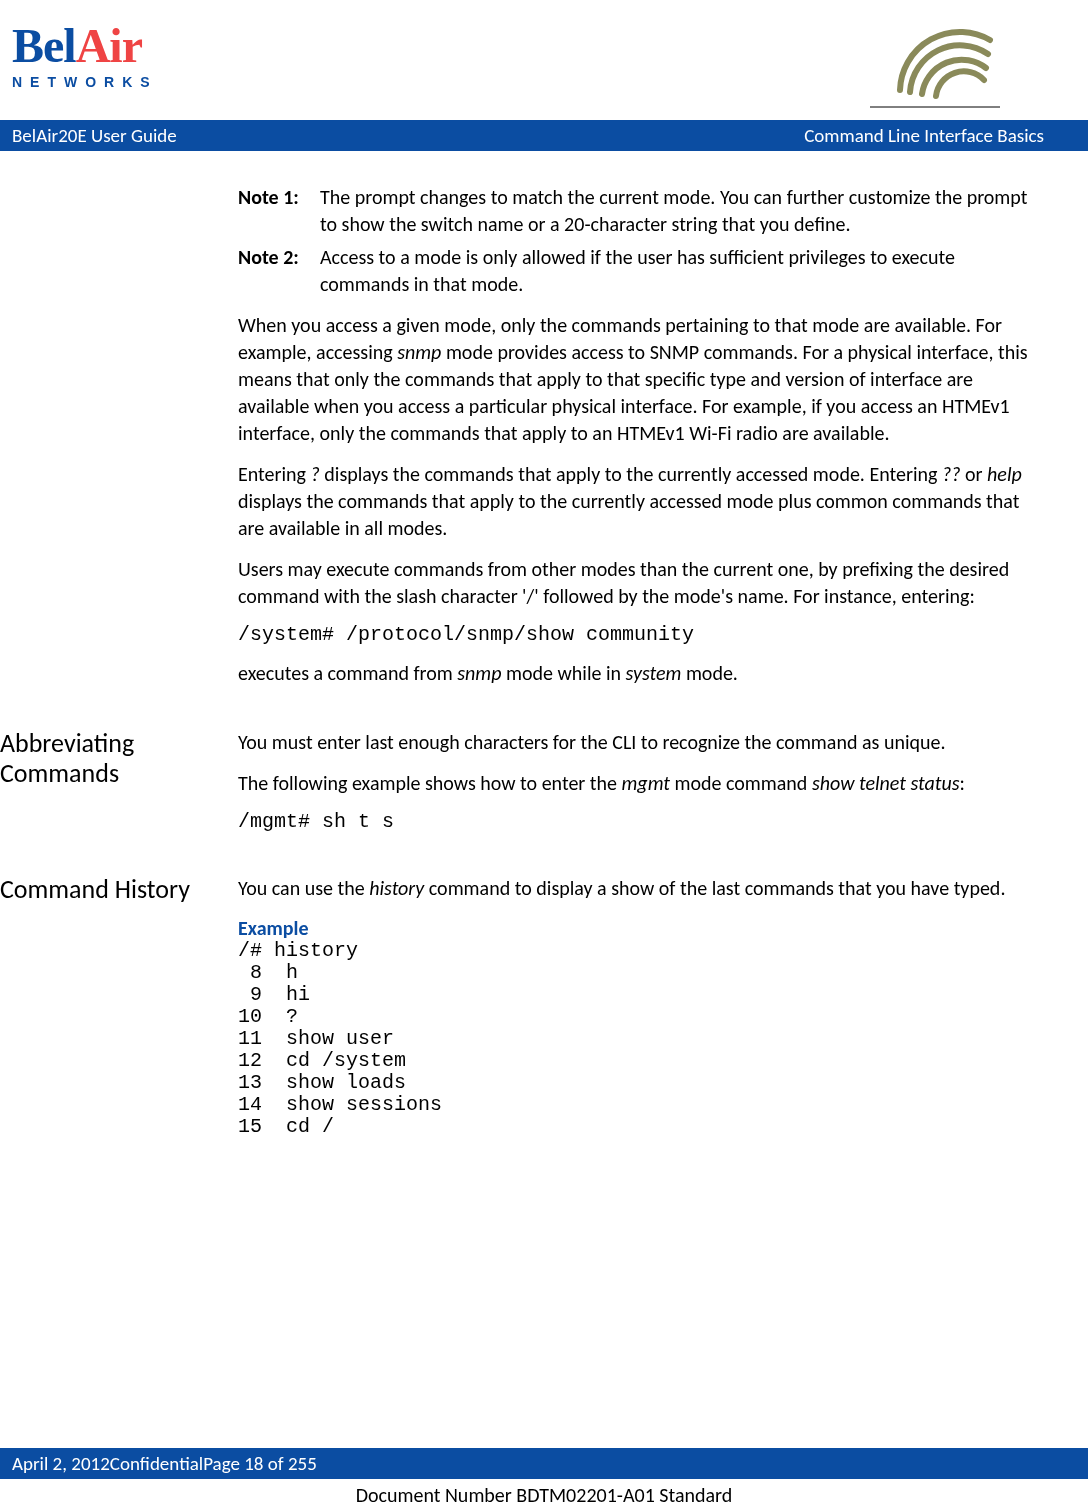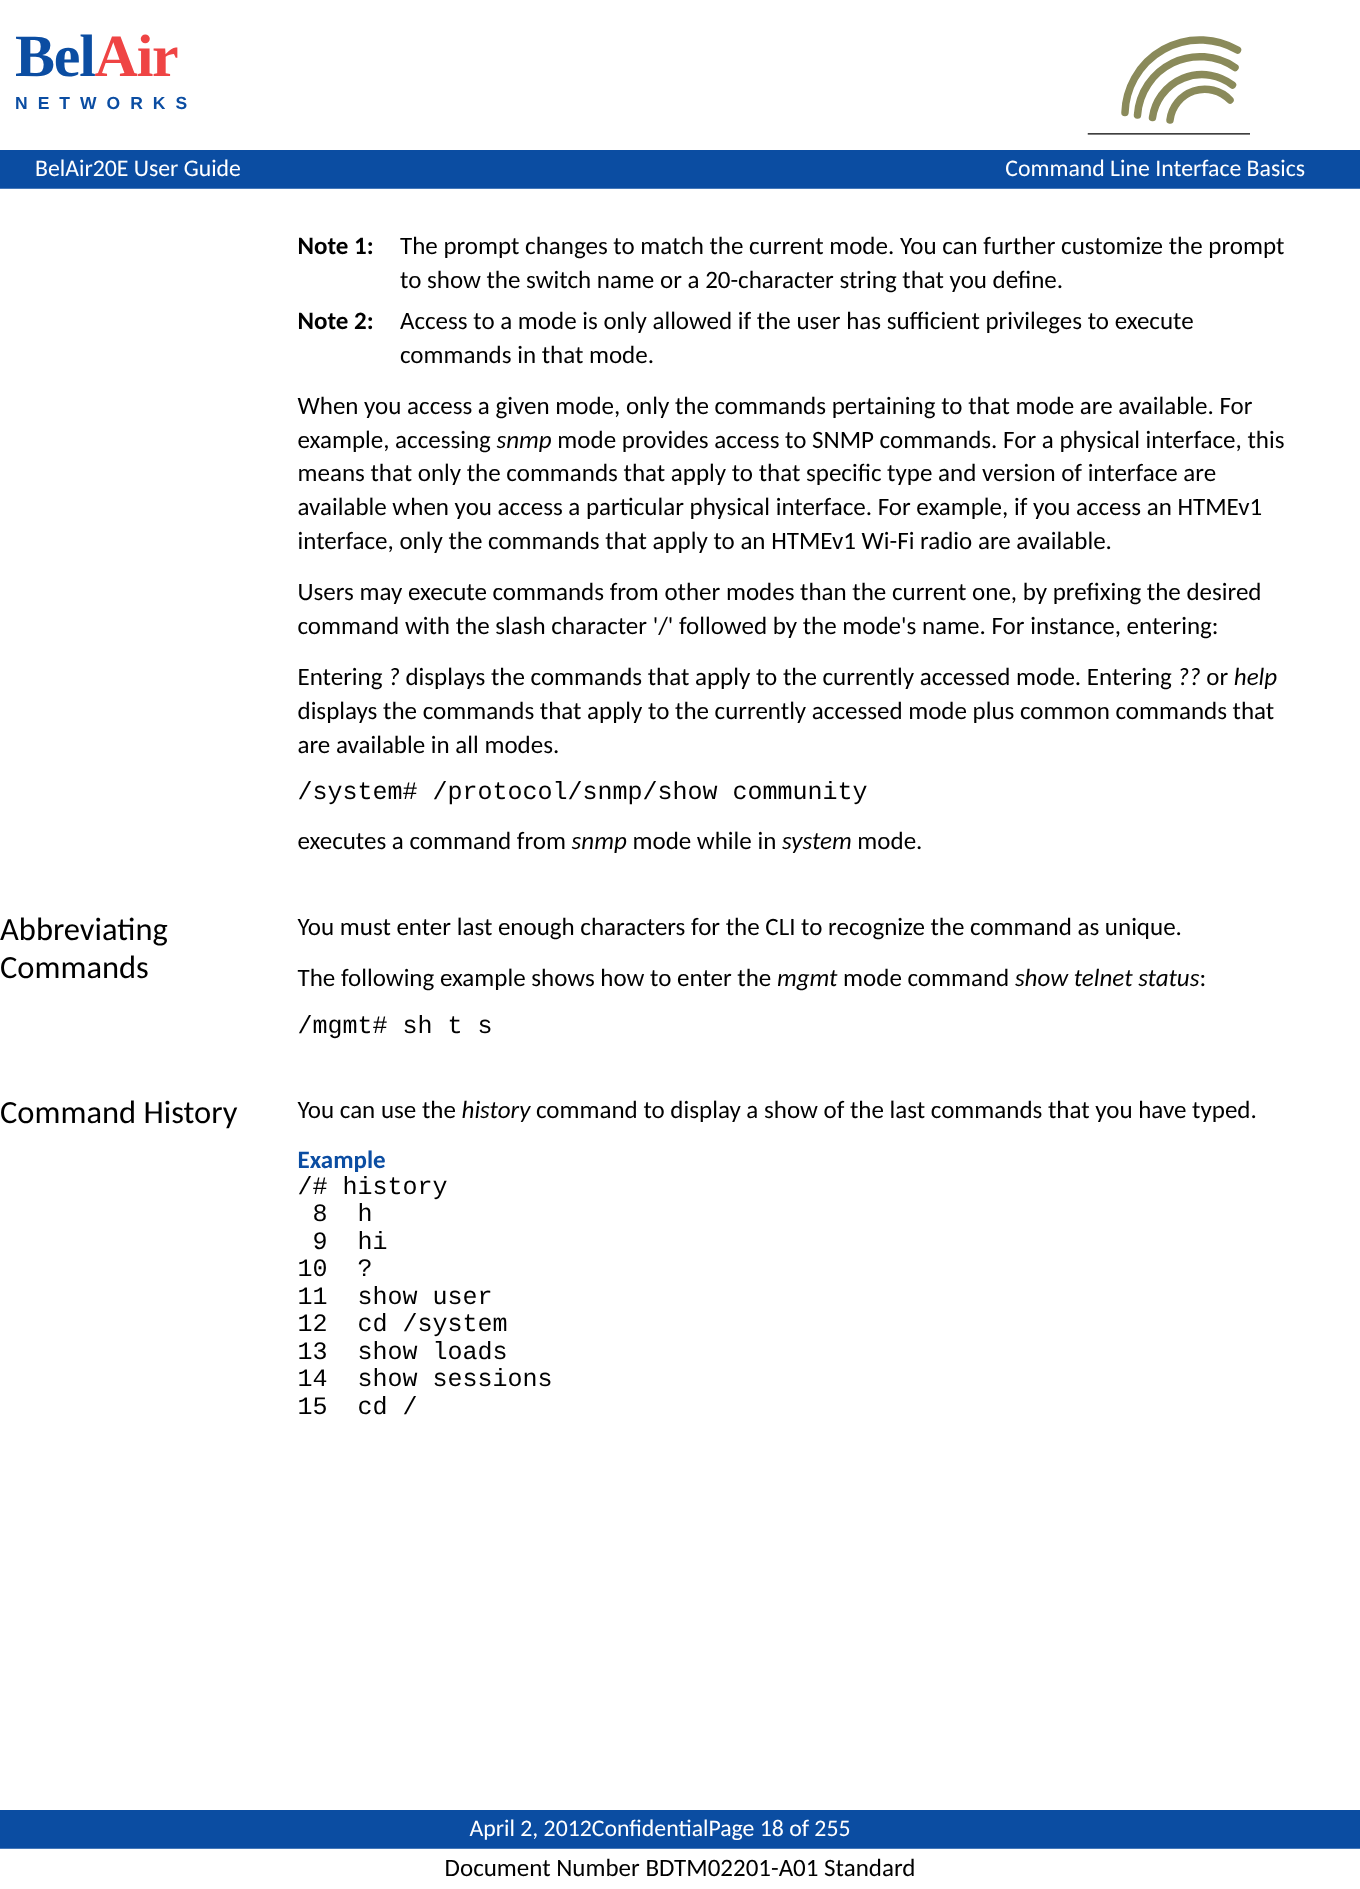--- a/index.html
+++ b/index.html
@@ -52,21 +52,21 @@
     margin-top: 4px;
   }
   .logo-right svg {
     display: block;
   }
   .banner {
     background: #0b4da2;
     color: #fff;
     display: flex;
     justify-content: space-between;
-    padding: 4px 44px 4px 28px;
+    padding: 4px 44px 4px 12px;
     font-size: 19px;
     margin-left: 0;
     margin-right: -44px;
   }
   .content {
     display: flex;
     padding-top: 33px;
   }
   .side {
     width: 238px;
@@ -120,21 +120,21 @@
     margin: 14px 0 0 0;
   }
   .footer-bar {
     position: absolute;
     left: 0;
     right: 0;
     bottom: 32px;
     background: #0b4da2;
     color: #fff;
     display: flex;
-    justify-content: center;
+    justify-content: flex-start;
     padding: 4px 44px 4px 12px;
     font-size: 19px;
   }
   .doc-number {
     position: absolute;
     left: 0;
     right: 0;
     bottom: 4px;
     text-align: center;
     font-size: 20px;
@@ -180,25 +180,25 @@
       </div>
       <div class="note-row" style="margin-bottom:14px;">
         <div class="note-label">Note 2:</div>
         <div class="note-body">Access to a mode is only allowed if the user has sufficient privileges to execute commands in that mode.</div>
       </div>
 
       <p class="para">
         <span>When you access a given mode, only the commands pertaining to that mode are available. For example, accessing </span><span class="italic">snmp</span><span> mode provides access to SNMP commands. For a physical interface, this means that only the commands that apply to that specific type and version of interface are available when you access a particular physical interface. For example, if you access an HTMEv1 interface, only the commands that apply to an HTMEv1 Wi-Fi radio are available.</span>
       </p>
 
+      <p class="para">
+        <span>Entering </span><span class="italic">?</span><span> displays the commands that apply to the currently accessed mode. Entering </span><span class="italic">??</span><span> or </span><span class="italic">help</span><span> displays the commands that apply to the currently accessed mode plus common commands that are available in all modes.</span>
+      </p>
+
       <p class="para">Users may execute commands from other modes than the current one, by prefixing the desired command with the slash character '/' followed by the mode's name. For instance, entering:</p>
-
-      <p class="para">
-        <span>Entering </span><span class="italic">?</span><span> displays the commands that apply to the currently accessed mode. Entering </span><span class="italic">??</span><span> or </span><span class="italic">help</span><span> displays the commands that apply to the currently accessed mode plus common commands that are available in all modes.</span>
-      </p>
 
       <div class="mono">/system# /protocol/snmp/show community</div>
 
       <p class="para">
         <span>executes a command from </span><span class="italic">snmp</span><span> mode while in </span><span class="italic">system</span><span> mode.</span>
       </p>
     </div>
   </div>
 
   <div class="section">

